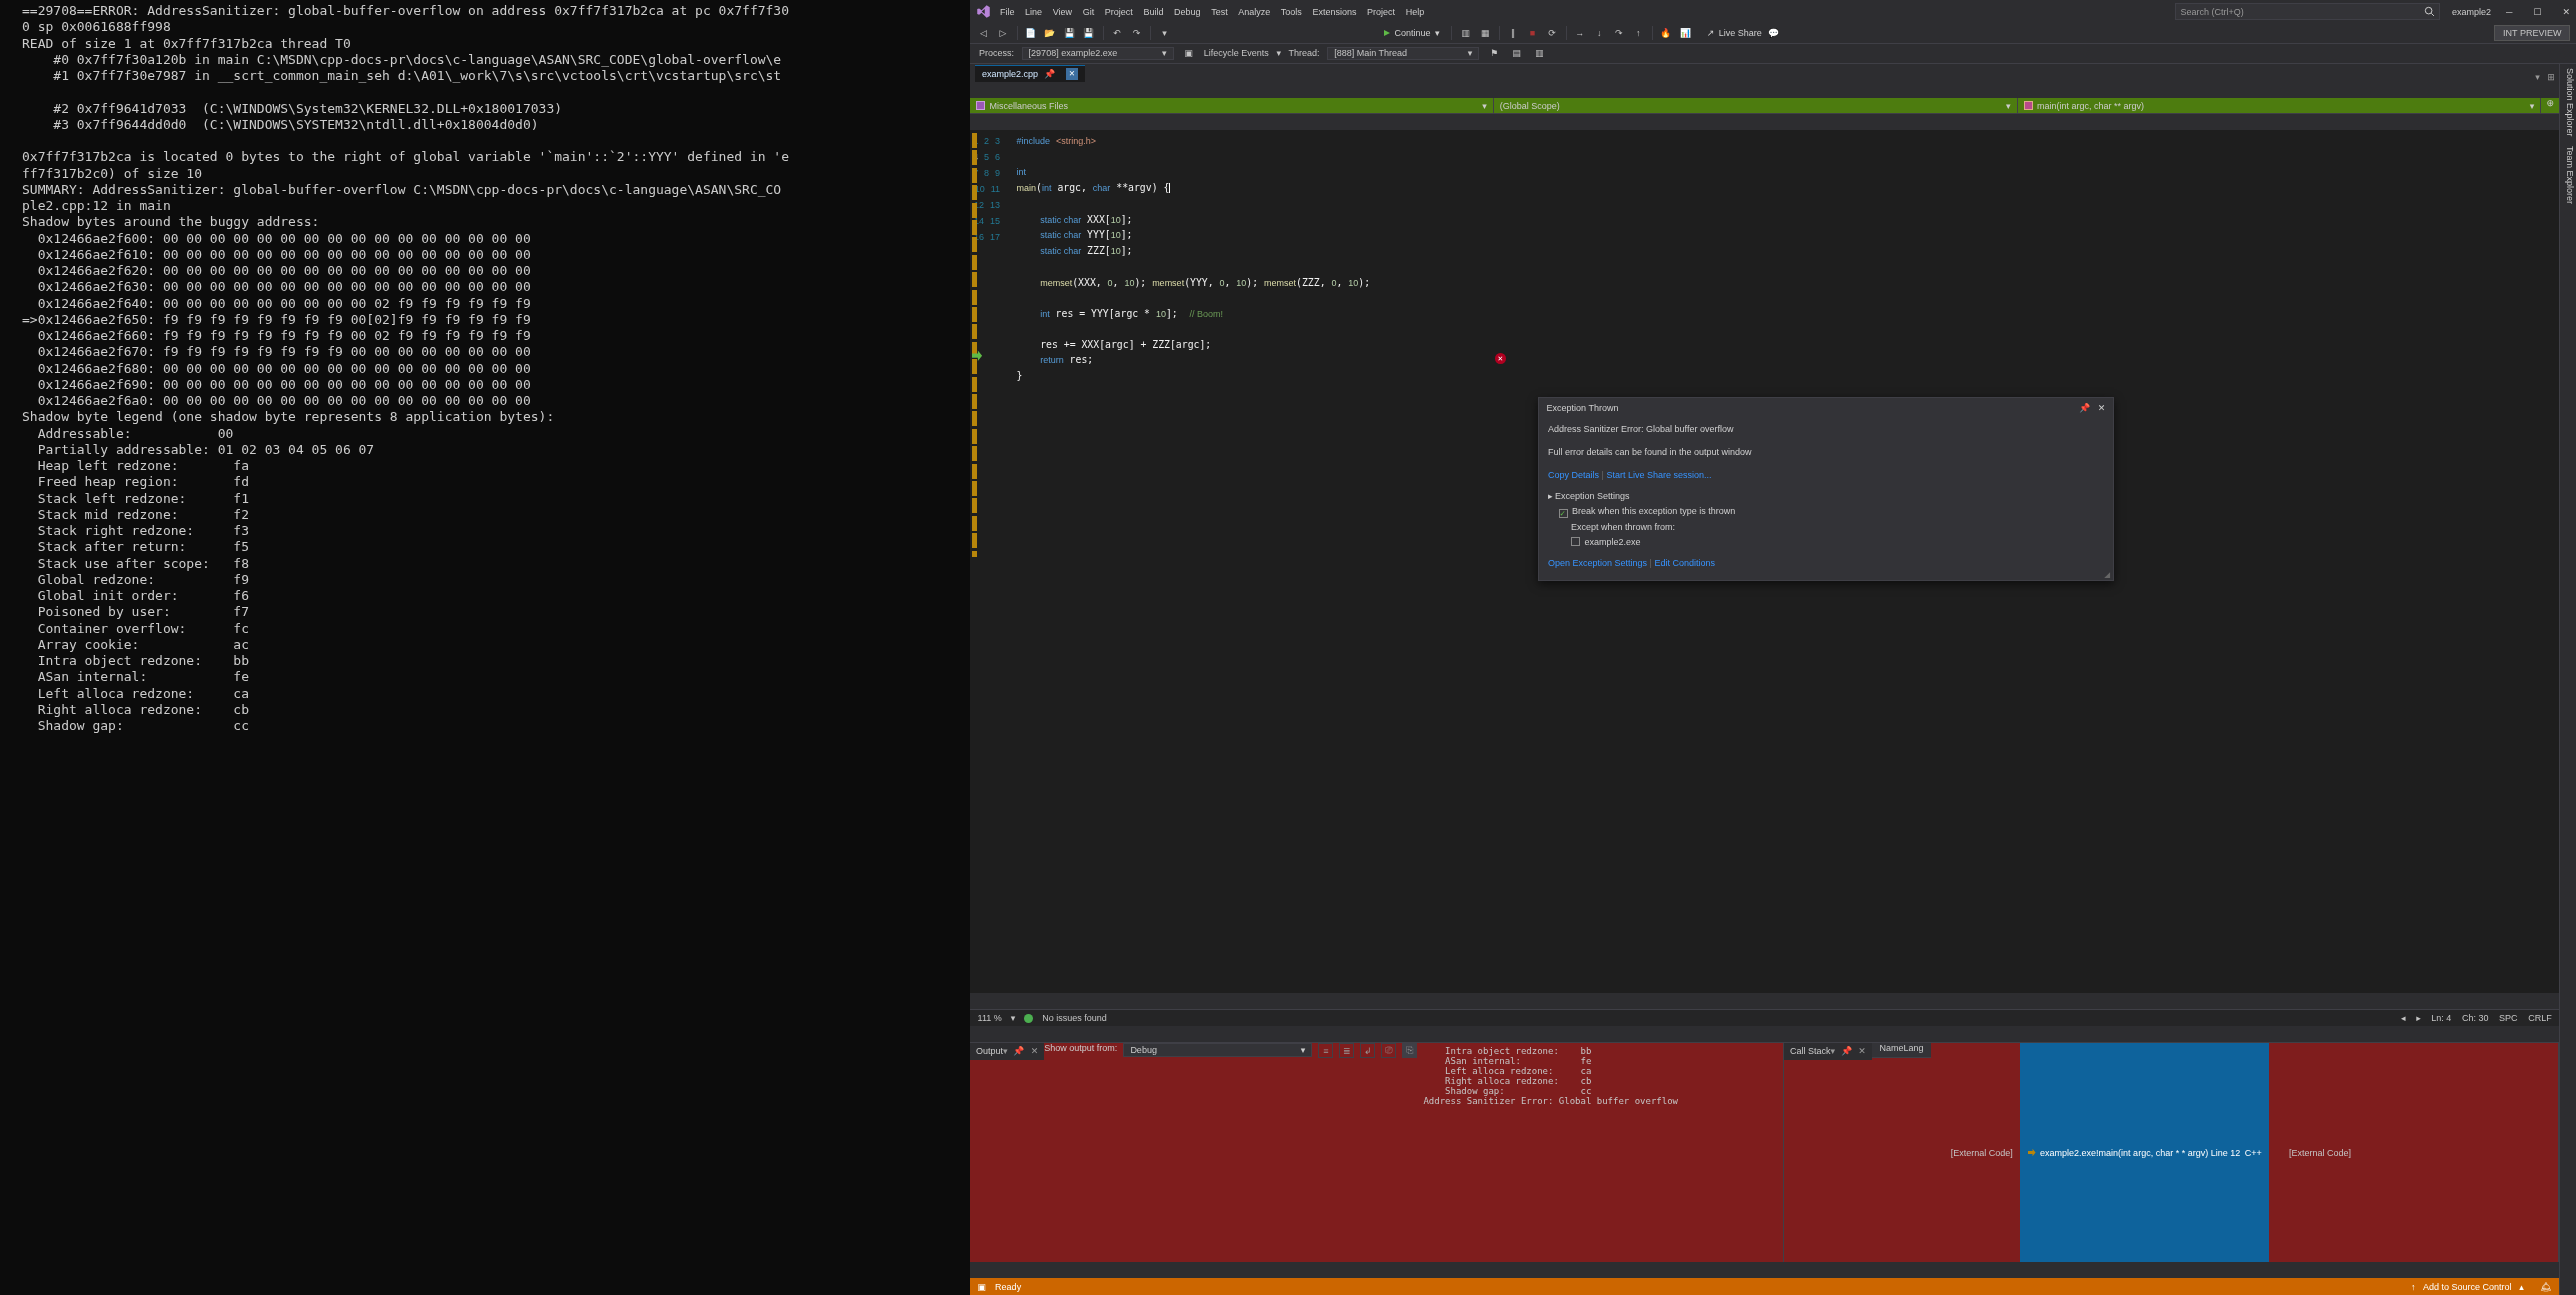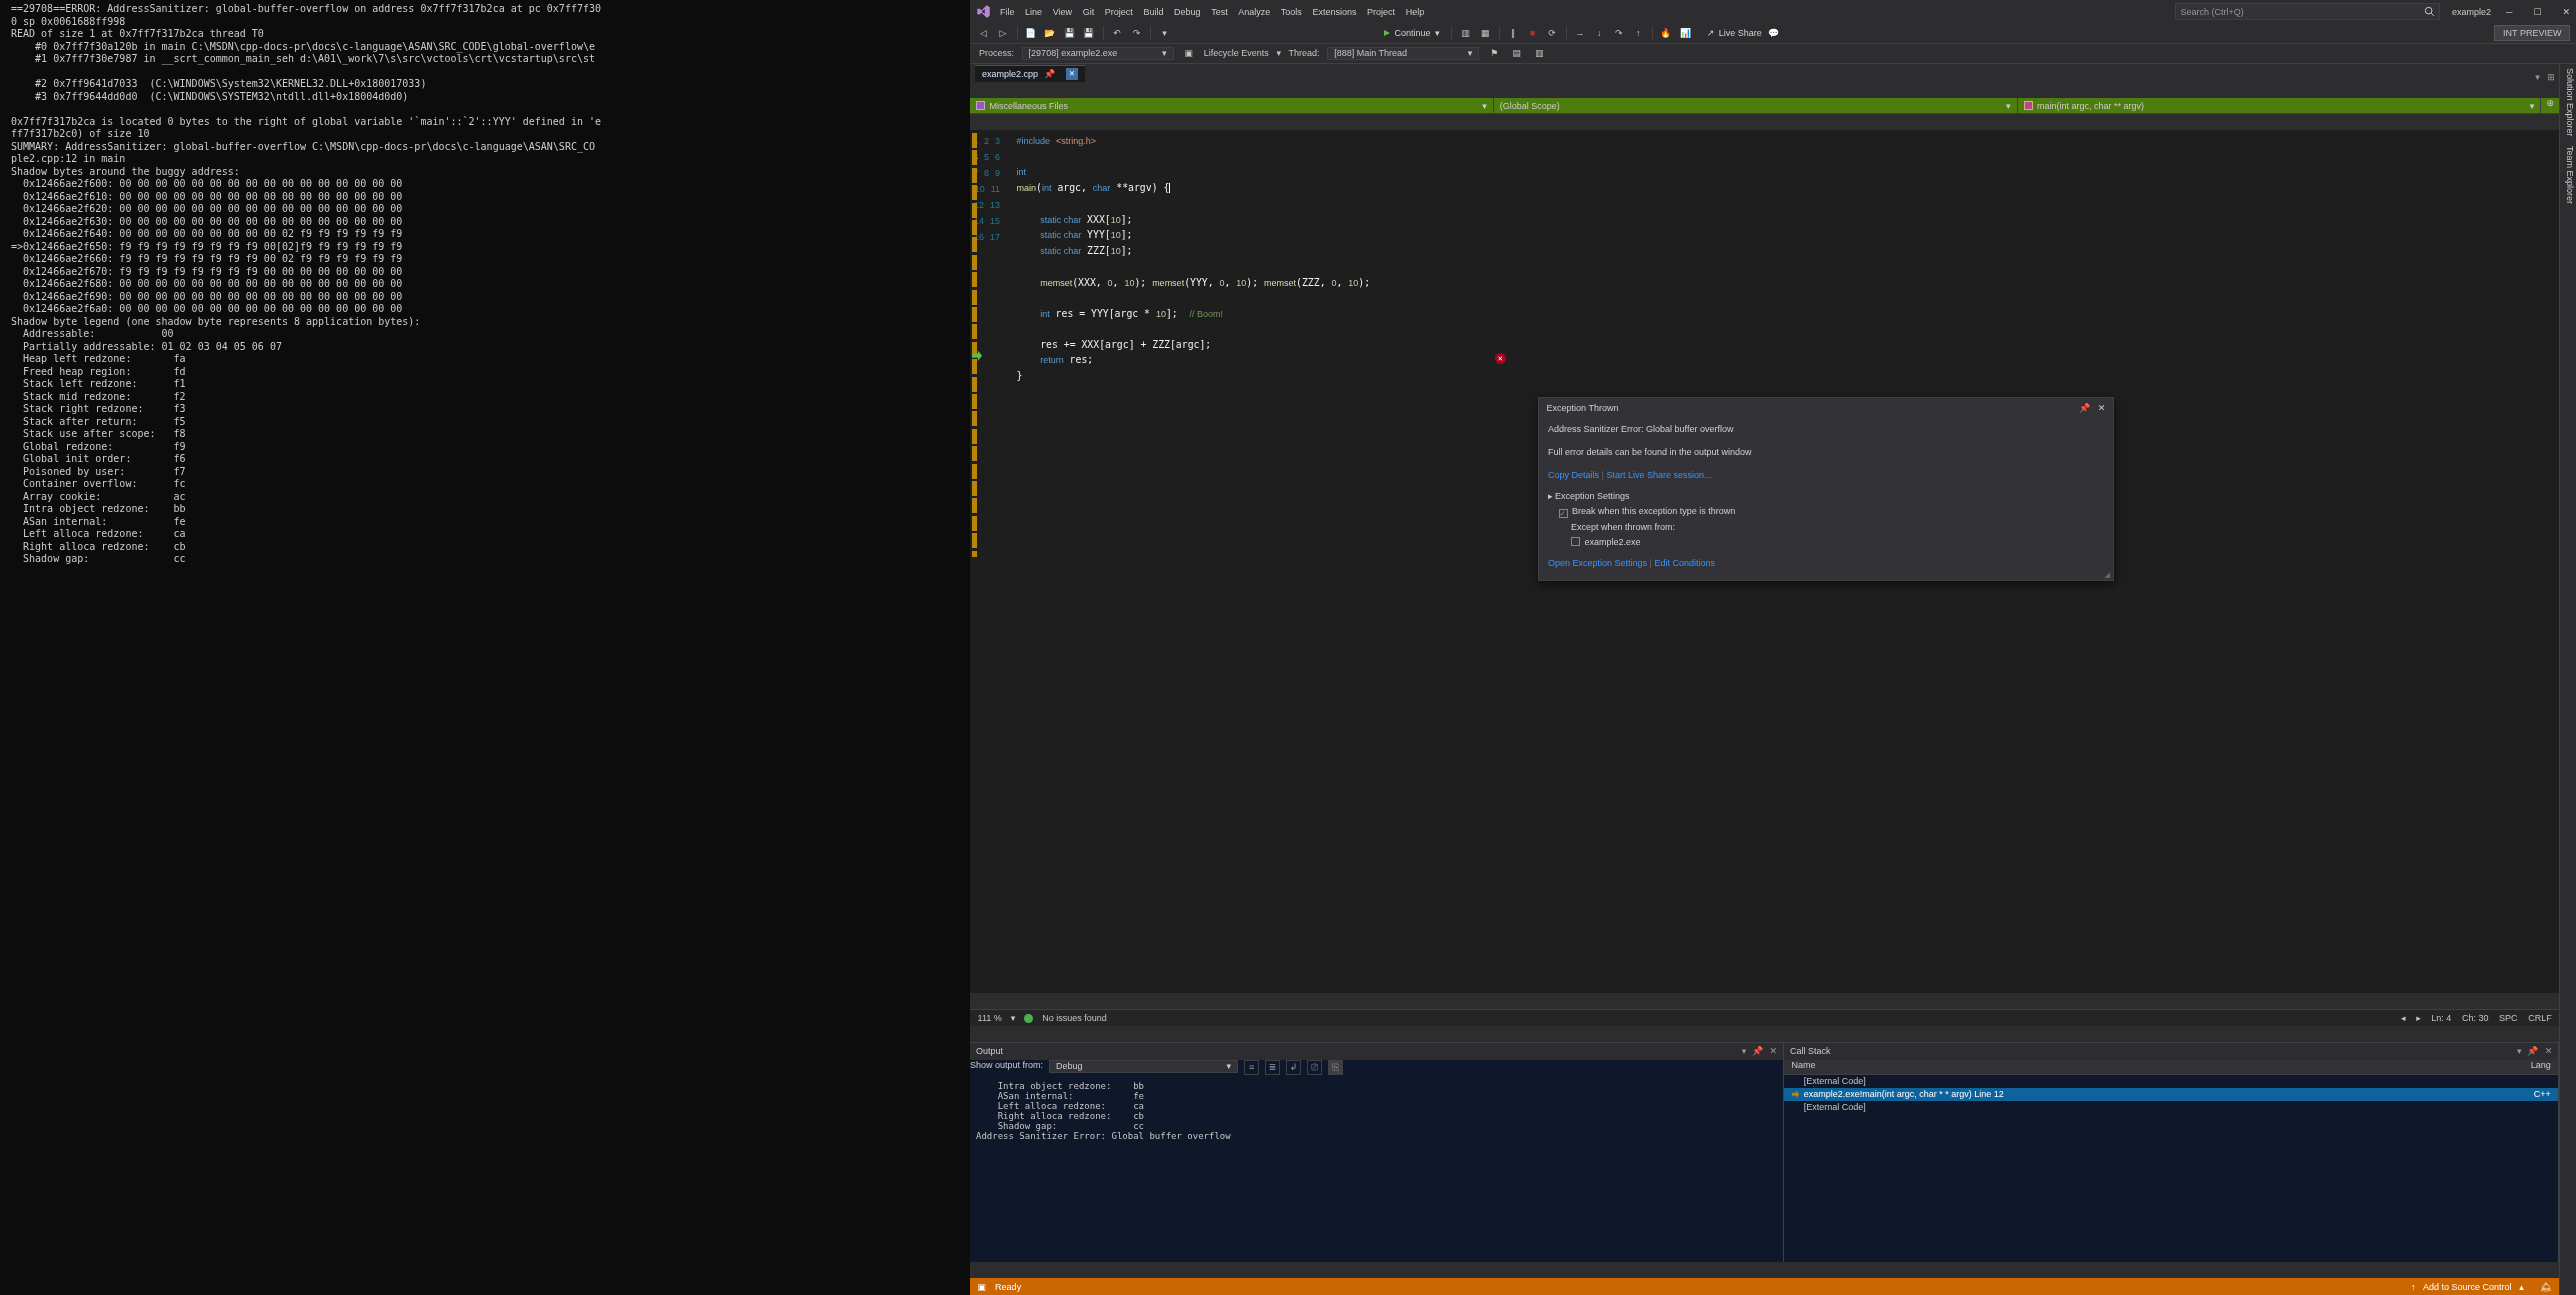--- a/index.html
+++ b/index.html
@@ -2,21 +2,21 @@
 <html><head>
 <meta charset="utf-8">
 <style>
   * { margin:0; padding:0; box-sizing:border-box; font-family:'Segoe UI',Tahoma,sans-serif; font-size:9px; }
   body { width:2576px; height:1296px; background:#000; overflow:hidden; }
   .root { display:flex; width:100%; height:100%; }
   
   .console { width:970px; height:100%; background:#0c0c0c; color:#ccc; display:flex; flex-direction:column; }
   .console-title { height:18px; background:#fff; color:#000; display:flex; align-items:center; padding:0 4.5px; border-bottom:0.8px solid #888; }
   .console-title .cicon { width:10.6px; height:10.6px; background:#333; margin-right:4.5px; display:inline-block; }
-  .console-body { flex:1; padding:3px 11px; font-family:Consolas,monospace; font-size:10px; color:#cccccc; white-space:pre; overflow:hidden; line-height:1.25; }
+  .console-body { flex:1; padding:3px 22px; font-family:Consolas,monospace; font-size:13px; color:#cccccc; white-space:pre; overflow:hidden; line-height:1.25; }
   
   .vs { flex:1; background:#2d2d30; color:#f1f1f1; display:flex; flex-direction:column; position:relative; }
   .titlebar { height:23px; background:#2d2d30; display:flex; align-items:center; padding:0 6px; }
   .vs-logo { width:15px; height:15px; margin-right:9px; }
   .vs-logo svg { width:100%; height:100%; }
   .menu { display:flex; gap:10.6px; color:#ccc; }
   .menu span { cursor:pointer; }
   .tb-search { margin-left:auto; width:265px; height:16.7px; background:#333337; border:0.8px solid #3f3f46; color:#999; padding:0 4.5px; display:flex; align-items:center; justify-content:space-between; }
   .tb-search .mag { width:10.6px; height:10.6px; }
   .solname { margin-left:12px; color:#ccc; }
@@ -52,21 +52,21 @@
   .code { flex:1; font-family:Consolas,monospace; font-size:9.8px; line-height:1.55; padding:3px 7.6px 0 10.6px; white-space:pre; }
   .kw { color:#569cd6; }
   .st { color:#ce9178; }
   .nu { color:#b5cea8; }
   .cm { color:#6a9955; }
   .fn { color:#dcdcaa; }
   .statusline { height:16.7px; background:#252526; border-top:0.8px solid #3f3f46; display:flex; align-items:center; padding:0 7.6px; color:#c5c5c5; gap:9px; }
   .statusline .ok { width:9px; height:9px; border-radius:50%; background:#4caf50; }
   .statusline .right { margin-left:auto; display:flex; gap:10.6px; }
   .bottom-panels { height:220px; display:flex; border-top:0.8px solid #3f3f46; }
-  .panel { background:#0f172a; display:flex; flex-direction:column; border-right:0.8px solid #3f3f46; }
+  .panel { background:#7f1d1d; display:flex; flex-direction:row; border-right:0.8px solid #3f3f46; }
   .panel.output { flex:1.05; }
   .panel.callstack { flex:1; }
   .panel-title { height:16.7px; background:#2d2d30; display:flex; align-items:center; padding:0 6px; color:#ccc;}
   .panel-title .ptbtns { margin-left:auto; display:flex; gap:6px; color:#999; }
   .panel-tools { height:18px; display:flex; align-items:flex-start; padding:0 0; gap:6px; color:#ccc; }
   .panel-tools .dd2 { background:#333337; border:0.8px solid #3f3f46; padding:0.8px 6px; min-width:189px; display:flex; justify-content:space-between; }
   .panel-tools .tbtn { width:15px; height:15px; border:0.8px solid #3f3f46; display:flex; align-items:center; justify-content:center; color:#999; }
   .panel-body { flex:1; font-family:Consolas,monospace; font-size:9px; white-space:pre; padding:3px 6px; color:#c5c5c5; overflow:hidden; }
   .cs-head { height:15px; background:#333337; display:flex; padding:0 7.6px; color:#ccc; border-bottom:0.8px solid #3f3f46; }
   .cs-head .col1 { flex:1; }

